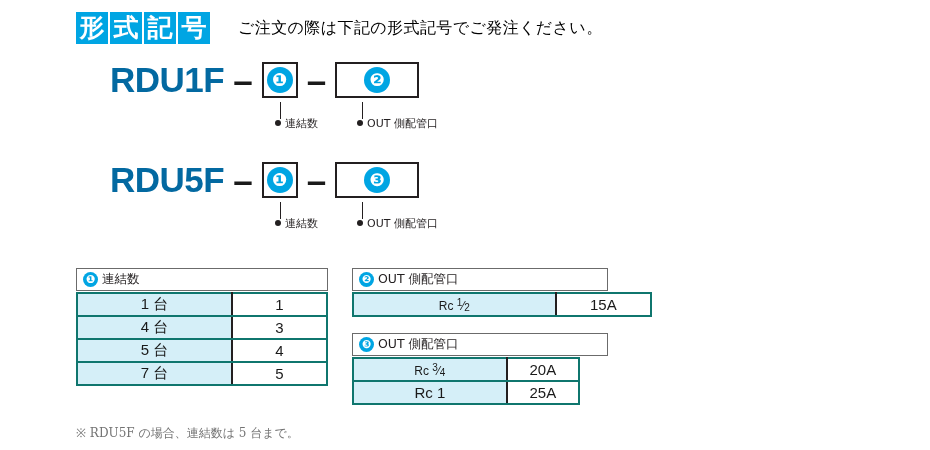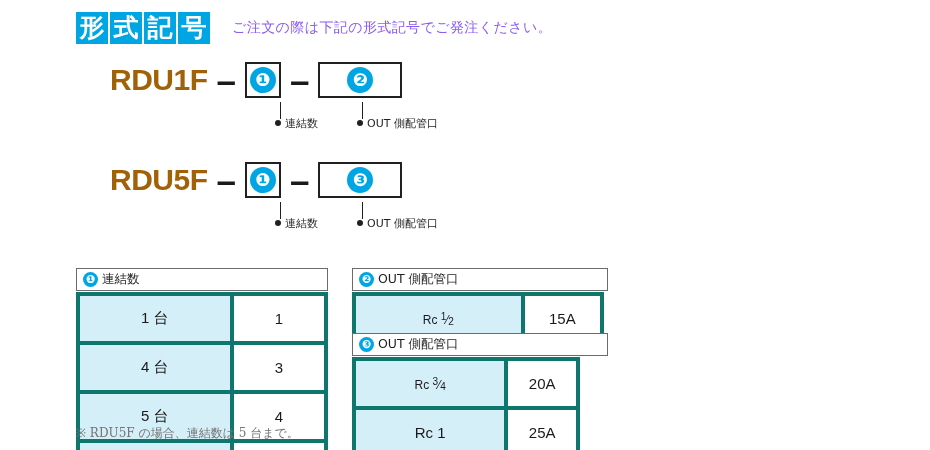--- a/index.html
+++ b/index.html
@@ -33,46 +33,46 @@
     height: 32px;
     background: #00a5e3;
     color: #ffffff;
     font-size: 25px;
     line-height: 32px;
     text-align: center;
     font-weight: 700;
     font-family: "DejaVu Sans", sans-serif;
   }
   .title-note {
-    margin-left: 22px;
-    font-size: 14px;
-    color: #8b5cf6;
+    margin-left: 28px;
+    font-size: 16px;
+    color: #000000;
     font-family: "DejaVu Sans", sans-serif;
     letter-spacing: 0.4px;
     white-space: nowrap;
   }
 
   
   .model-row {
     position: absolute;
     left: 110px;
   }
   .model-row.r1 { top: 58px; }
   .model-row.r2 { top: 158px; }
 
   .model-line {
     display: flex;
     align-items: center;
     height: 44px;
   }
   .model-name {
-    font-size: 30px;
+    font-size: 35px;
     font-weight: 700;
     letter-spacing: -0.5px;
-    color: #a16207;
+    color: #0369a1;
     font-family: "Liberation Sans", sans-serif;
   }
   .dash {
     font-size: 35px;
     font-weight: 700;
     margin: 0 9px;
     color: #1a1a1a;
     line-height: 1;
   }
   .code-box {
@@ -159,27 +159,27 @@
   }
 
   table.spec {
     position: absolute;
     border-collapse: collapse;
     border: 2px solid #231f20;
     background: #ffffff;
     table-layout: fixed;
   }
   table.spec td {
-    border: 4px solid #0f766e;
+    border: 2px solid #0f766e;
     height: 21px;
     text-align: center;
     font-size: 15px;
     font-family: "Liberation Sans", sans-serif;
     color: #1a1a1a;
-    padding: 12px;
+    padding: 0;
   }
   table.spec td.k {
     background: #d5eff8;
     border-right: 2px solid #231f20;
   }
   table.spec td.v {
     background: #ffffff;
   }
 
   .frac { font-size: 12px; }
@@ -285,21 +285,21 @@
       <td class="v">5</td>
     </tr>
   </tbody>
 </table>
 
 <div class="tbl-head" style="left:352px; top:268px; width:256px;">
   <span class="circ-sm">❷</span>
   <span class="htxt">OUT 側配管口</span>
 </div>
 
-<table class="spec" style="left:352px; top:292px; width:252px;">
+<table class="spec" style="left:352px; top:292px; width:300px;">
   <colgroup>
       <col style="width:68%">
       <col style="width:32%">
     </colgroup>
   <tbody>
     <tr>
       <td class="k"><span class="frac"><span>Rc</span> <sup>1</sup>⁄<sub>2</sub></span></td>
       <td class="v">15A</td>
     </tr>
   </tbody>

